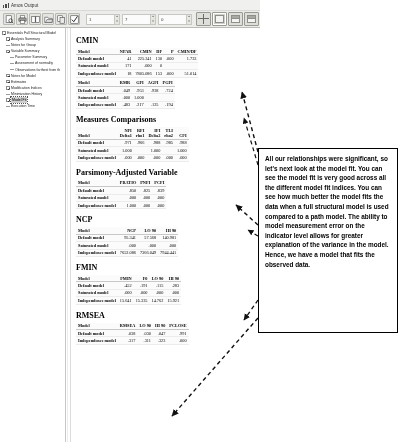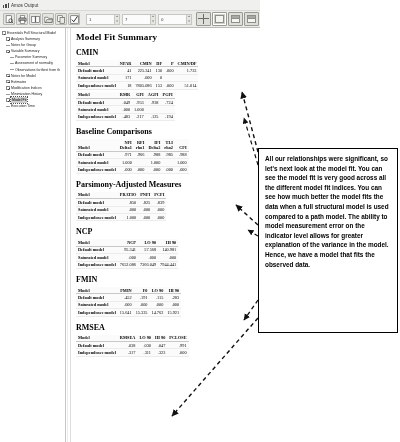--- a/index.html
+++ b/index.html
@@ -374,21 +374,20 @@
         <span class="tw">
           <span class="dash"></span>
         </span>
         <span class="tlbl">Execution Time</span>
       </div>
     </div>
 
   <div class="docpane">
     <div class="doc-rule"></div>
     <div class="doc-inner">
-      <h1 class="doc-title">Model Fit Summary</h1>
       <div id="sections">
           <h2 class="sec">CMIN</h2>
           <table class="fit">
             <thead>
               <tr>
                 <th class="lbl">Model</th>
                 <th>NPAR</th>
                 <th>CMIN</th>
                 <th>DF</th>
                 <th>P</th>
@@ -449,21 +448,21 @@
               </tr>
               <tr>
                 <td class="lbl">Independence model</td>
                 <td>.483</td>
                 <td>.217</td>
                 <td>.125</td>
                 <td>.194</td>
               </tr>
             </tbody>
           </table>
-          <h2 class="sec">Baseline Comparisons</h2>
+          <h2 class="sec">Measures Comparisons</h2>
           <table class="fit">
             <thead>
               <tr>
                 <th class="lbl">Model</th>
                 <th>
                   <span class="hdr2">NFI</span>
                   <span class="hdr2">Delta1</span>
                 </th>
                 <th>
                   <span class="hdr2">RFI</span>
@@ -500,21 +499,21 @@
               <tr>
                 <td class="lbl">Independence model</td>
                 <td>.000</td>
                 <td>.000</td>
                 <td>.000</td>
                 <td>.000</td>
                 <td>.000</td>
               </tr>
             </tbody>
           </table>
-          <h2 class="sec">Parsimony-Adjusted Measures</h2>
+          <h2 class="sec">Parsimony-Adjusted Variable</h2>
           <table class="fit">
             <thead>
               <tr>
                 <th class="lbl">Model</th>
                 <th>PRATIO</th>
                 <th>PNFI</th>
                 <th>PCFI</th>
               </tr>
             </thead>
             <tbody>

